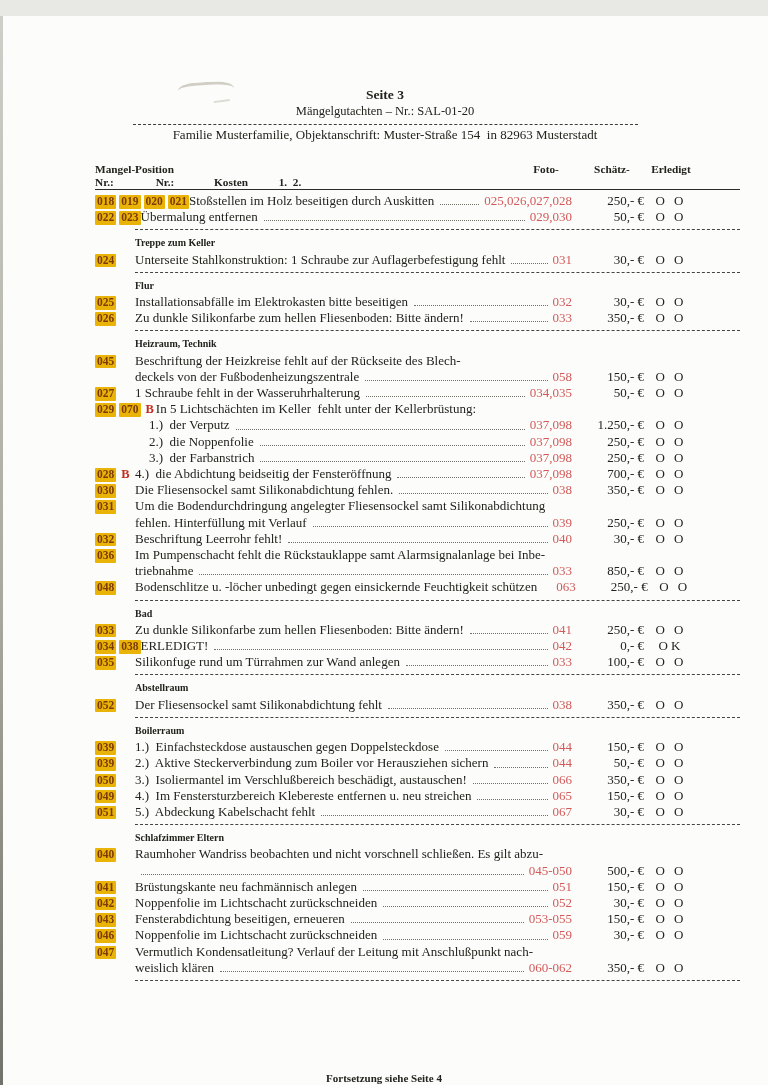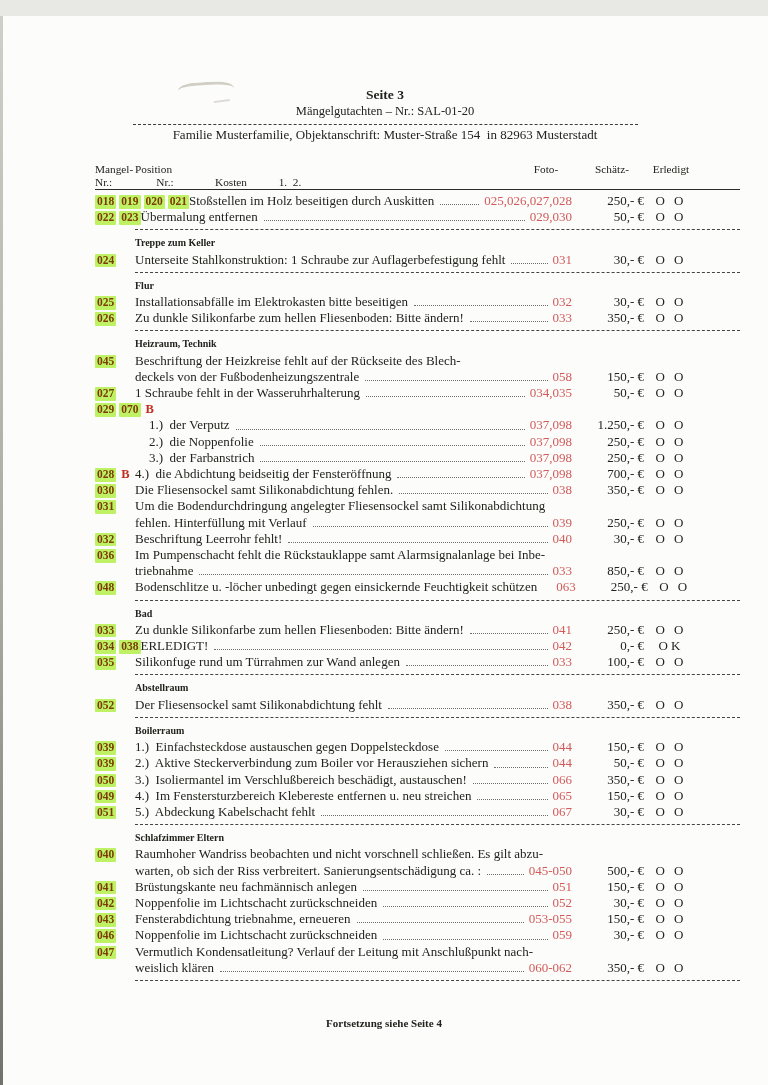--- a/index.html
+++ b/index.html
@@ -17,42 +17,42 @@
           border-top:2px solid rgba(190,185,172,0.5);transform:rotate(-8deg);}
   
   .doc-header{margin:0 28px 0 30px;padding-top:71px;text-align:center;}
   .page-label{font-size:13.5px;font-weight:bold;line-height:16px;}
   .doc-title{font-size:12.5px;font-weight:normal;line-height:15px;margin-top:1px;}
   .title-rule{width:505px;margin:5px auto 3px;height:0;border-top:1.4px dashed #3c3c38;}
   .address{font-size:13px;line-height:13px;white-space:pre;}
   
   .table{margin:22px 28px 0 95px;}
   .thead{border-bottom:1.5px solid #2b2b27;padding-bottom:1px;}
-  .thead-row{display:flex;font-weight:normal;font-size:11.3px;line-height:12.5px;padding-right:46px;align-items:center;}
+  .thead-row{display:flex;font-weight:bold;font-size:11.3px;line-height:12.5px;padding-right:46px;align-items:center;}
   .h-badge{width:40px;flex:none;white-space:pre;}
   .h-desc{flex:1 1 auto;text-align:left;white-space:pre;}
   .h-photo{width:60px;flex:none;text-align:center;white-space:pre;}
   .h-cost{width:72px;flex:none;text-align:center;white-space:pre;}
   .h-done{width:46px;flex:none;text-align:center;white-space:pre;}
   .tbody{margin-top:3px;}
   .line{display:flex;align-items:baseline;font-size:13px;line-height:16.2px;padding-right:46px;}
   .c-badges{min-width:40px;flex:none;display:flex;gap:3px;align-items:baseline;}
-  .badge{background:#bef264;color:#7b3a06;font-weight:bold;font-size:11.5px;
+  .badge{background:#eab308;color:#7b3a06;font-weight:bold;font-size:11.5px;
          line-height:13.5px;padding:0 2px;border-radius:1px;}
   .marker{color:#c22d20;font-weight:bold;font-size:12.5px;margin:0 2px;}
   .c-text{white-space:pre;}
   .c-text.indent{padding-left:14px;}
   .c-leader{flex:1 1 auto;min-width:8px;border-bottom:1px dotted #6e6e66;margin:0 5px 4px 6px;align-self:stretch;}
   .c-leader.no-dots{border-bottom:none;}
   .c-photo{flex:none;text-align:right;color:#d25a5a;font-size:13px;}
   .c-cost{width:72px;flex:none;text-align:right;}
   .c-done{width:46px;flex:none;text-align:center;white-space:pre;letter-spacing:3px;padding-left:4px;}
   .sec-title{font-weight:bold;font-size:10px;line-height:16.2px;margin-left:40px;padding-top:1px;}
   .divider{height:0;border-top:1.4px dashed #45453f;margin:4px 0 4px 40px;}
-  .footer{position:absolute;left:0;right:0;top:1001px;text-align:center;
+  .footer{position:absolute;left:0;right:0;top:1056px;text-align:center;
           font-weight:bold;font-size:11px;}
 </style>
 </head>
 <body>
 
 <div class="sheet">
   <div class="edge-left"></div>
   <div class="smudge"></div>
   <div class="smudge2"></div>
 
@@ -163,20 +163,21 @@
           <span class="c-photo">034,035</span>
           <span class="c-cost">50,- €</span>
           <span class="c-done">O O</span>
         </div>
         <div class="line">
           <span class="c-badges">
             <span class="badge">029</span>
             <span class="badge">070</span>
             <span class="marker">B</span>
           </span>
+          <span class="c-text">In 5 Lichtschächten im Keller  fehlt unter der Kellerbrüstung:</span>
         </div>
         <div class="line">
           <span class="c-badges"></span>
           <span class="c-text indent">1.)  der Verputz</span>
           <span class="c-leader"></span>
           <span class="c-photo">037,098</span>
           <span class="c-cost">1.250,- €</span>
           <span class="c-done">O O</span>
         </div>
         <div class="line">
@@ -364,21 +365,20 @@
         <div class="divider"></div>
         <div class="sec-title">Schlafzimmer Eltern</div>
         <div class="line">
           <span class="c-badges">
             <span class="badge">040</span>
           </span>
           <span class="c-text">Raumhoher Wandriss beobachten und nicht vorschnell schließen. Es gilt abzu-</span>
         </div>
         <div class="line">
           <span class="c-badges"></span>
-          <span class="c-text">warten, ob sich der Riss verbreitert. Sanierungsentschädigung ca. :</span>
           <span class="c-leader"></span>
           <span class="c-photo">045-050</span>
           <span class="c-cost">500,- €</span>
           <span class="c-done">O O</span>
         </div>
         <div class="line">
           <span class="c-badges">
             <span class="badge">041</span>
           </span>
           <span class="c-text">Brüstungskante neu fachmännisch anlegen</span>
@@ -394,21 +394,21 @@
           <span class="c-text">Noppenfolie im Lichtschacht zurückschneiden</span>
           <span class="c-leader"></span>
           <span class="c-photo">052</span>
           <span class="c-cost">30,- €</span>
           <span class="c-done">O O</span>
         </div>
         <div class="line">
           <span class="c-badges">
             <span class="badge">043</span>
           </span>
-          <span class="c-text">Fensterabdichtung triebnahme, erneueren</span>
+          <span class="c-text">Fensterabdichtung beseitigen, erneueren</span>
           <span class="c-leader"></span>
           <span class="c-photo">053-055</span>
           <span class="c-cost">150,- €</span>
           <span class="c-done">O O</span>
         </div>
         <div class="line">
           <span class="c-badges">
             <span class="badge">046</span>
           </span>
           <span class="c-text">Noppenfolie im Lichtschacht zurückschneiden</span>

